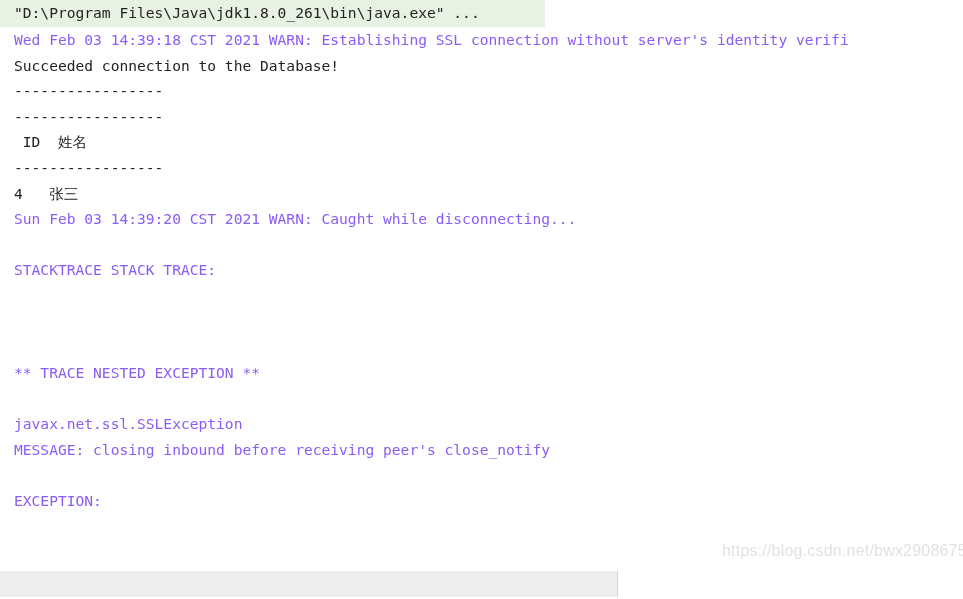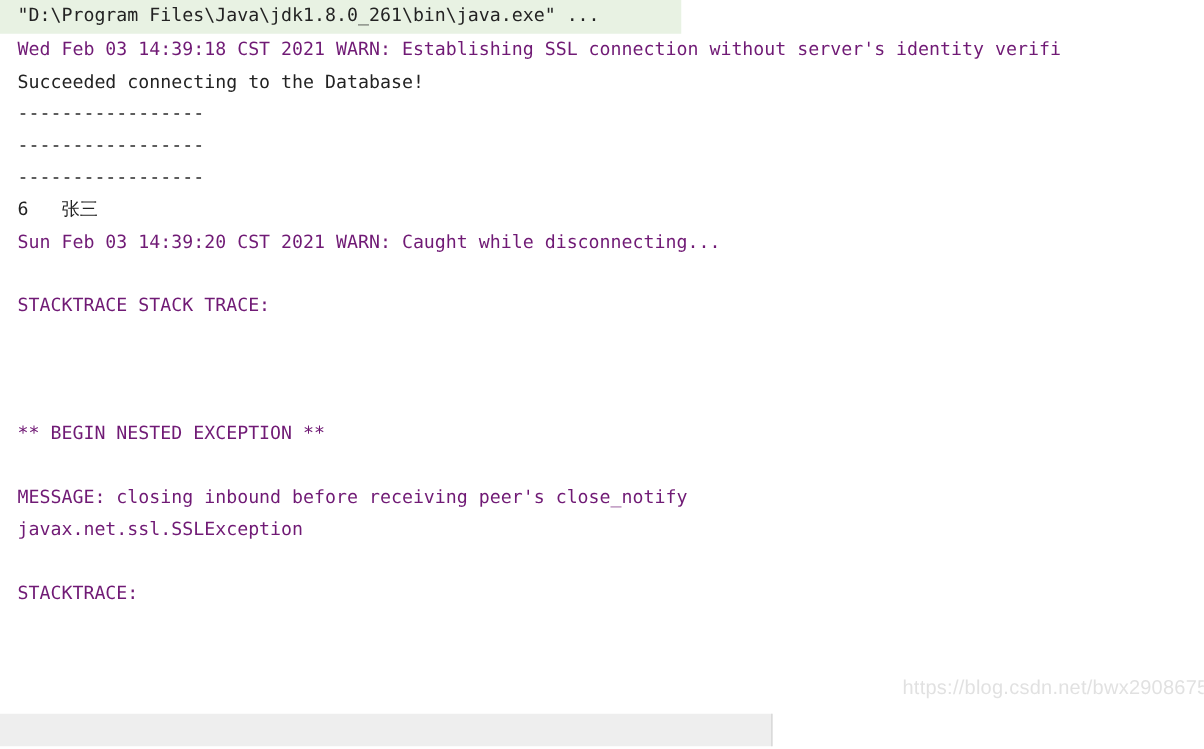--- a/index.html
+++ b/index.html
@@ -46,21 +46,21 @@
     line-height: 25.6px;
     font-size: 14.6px;
     white-space: pre;
     padding-left: 14px;
     box-sizing: border-box;
     letter-spacing: 0px;
   }
   .line.first { height: 27px; line-height: 26px; }
 
   .c-dark  { color: #232323; }
-  .c-err   { color: #701a75; }
+  .c-err   { color: #8b5cf6; }
 
   
   .band {
     position: absolute;
     left: 0;
     top: 0;
     height: 100%;
     z-index: 0;
   }
   .band.green { background: #e8f2e3; width: 545px; }
@@ -72,37 +72,38 @@
   }
 </style>
 </head>
 <body>
 
 <div id="console">
 
   <div id="lines-host">
       <div class="line first"><div class="band green"></div><span class="txt c-dark">"D:\Program Files\Java\jdk1.8.0_261\bin\java.exe" ...</span></div>
       <div class="line"><span class="txt c-err">Wed Feb 03 14:39:18 CST 2021 WARN: Establishing SSL connection without server's identity verifi</span></div>
-      <div class="line"><span class="txt c-dark">Succeeded connecting to the Database!</span></div>
+      <div class="line"><span class="txt c-dark">Succeeded connection to the Database!</span></div>
       <div class="line"><span class="txt c-dark">-----------------</span></div>
       <div class="line"><span class="txt c-dark">-----------------</span></div>
+      <div class="line"><span class="txt c-dark"> ID  姓名</span></div>
       <div class="line"><span class="txt c-dark">-----------------</span></div>
-      <div class="line"><span class="txt c-dark">6   张三</span></div>
+      <div class="line"><span class="txt c-dark">4   张三</span></div>
       <div class="line"><span class="txt c-err">Sun Feb 03 14:39:20 CST 2021 WARN: Caught while disconnecting...</span></div>
       <div class="line"><span class="txt c-err"></span></div>
       <div class="line"><span class="txt c-err">STACKTRACE STACK TRACE:</span></div>
       <div class="line"><span class="txt c-err"></span></div>
       <div class="line"><span class="txt c-err"></span></div>
       <div class="line"><span class="txt c-err"></span></div>
-      <div class="line"><span class="txt c-err">** BEGIN NESTED EXCEPTION **</span></div>
+      <div class="line"><span class="txt c-err">** TRACE NESTED EXCEPTION **</span></div>
       <div class="line"><span class="txt c-err"></span></div>
+      <div class="line"><span class="txt c-err">javax.net.ssl.SSLException</span></div>
       <div class="line"><span class="txt c-err">MESSAGE: closing inbound before receiving peer's close_notify</span></div>
-      <div class="line"><span class="txt c-err">javax.net.ssl.SSLException</span></div>
       <div class="line"><span class="txt c-err"></span></div>
-      <div class="line"><span class="txt c-err">STACKTRACE:</span></div>
+      <div class="line"><span class="txt c-err">EXCEPTION:</span></div>
       <div class="line"><span class="txt c-err"></span></div>
     </div>
 
   <div class="line" style="position:absolute;left:0;top:571px;width:963px;">
     <div class="band grey"></div>
     
   </div>
 
   <div id="watermark">https://blog.csdn.net/bwx2908675</div>
 </div>

